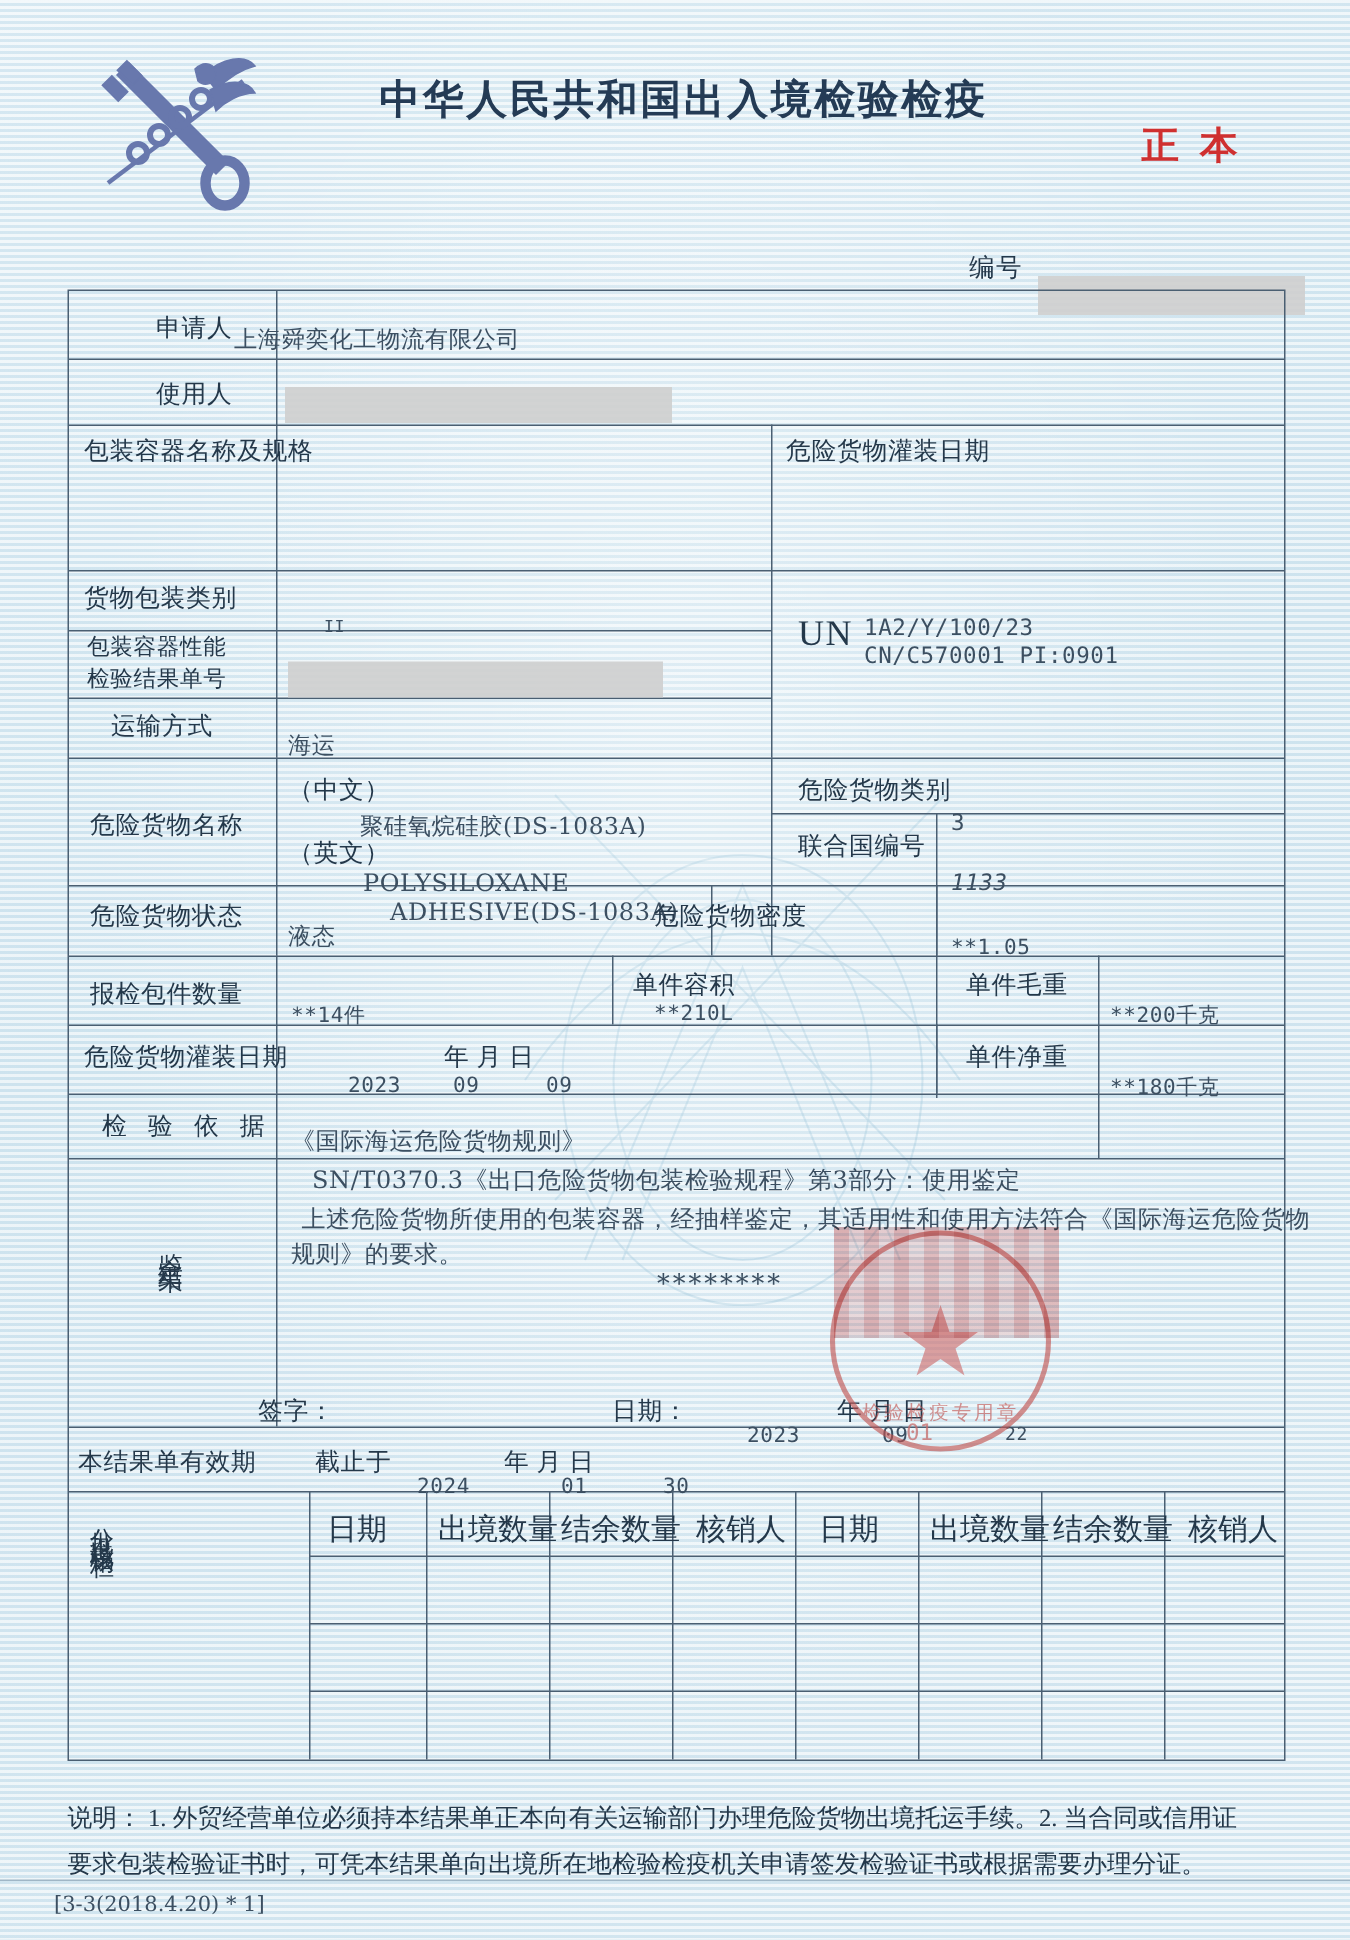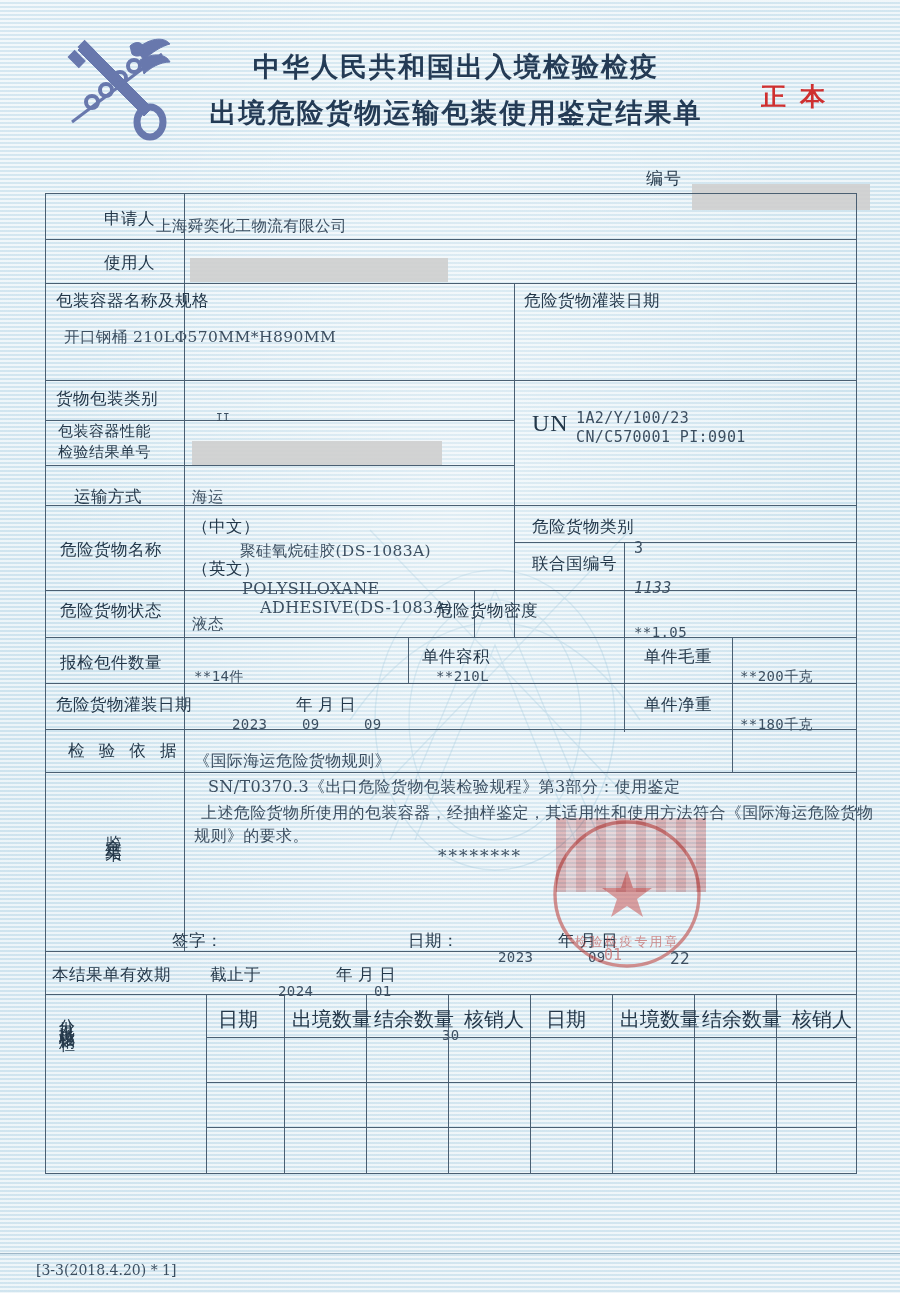--- a/index.html
+++ b/index.html
@@ -144,21 +144,20 @@
 
       <path d="M70 16 C82 4, 98 2, 104 10 C96 12, 86 18, 78 26 Z"></path>
       <path d="M74 26 C88 18, 100 20, 104 28 C94 28, 84 34, 78 40 Z"></path>
 
       <path d="M64 12 C70 6, 78 8, 78 16 C78 22, 70 24, 66 20 Z"></path>
     </g>
   </svg>
 
   <div id="title-block">
     <div class="title-line">中华人民共和国出入境检验检疫</div>
-    <div class="title-line">出境危险货物运输包装使用鉴定结果单</div>
   </div>
 
   <div id="original-stamp">正本</div>
 
   <div id="serial-label" class="lab">编号</div>
   <div class="redact" id="serial-redact"></div>
 
   <div id="form">
 
     <div class="ln h" style="left:0;top:45px;width:810px;"></div>
@@ -191,31 +190,30 @@
     <div class="ln v" style="left:578px;top:489px;height:46px;"></div>
     <div class="ln v" style="left:160px;top:800px;height:179px;"></div>
 
     <div class="lab" style="left:58px;top:14px;">申请人</div>
     <div class="val cn" style="left:110px;top:22px;">上海舜奕化工物流有限公司</div>
 
     <div class="lab" style="left:58px;top:58px;">使用人</div>
     <div class="redact" style="left:144px;top:64px;width:258px;height:24px;"></div>
 
     <div class="lab" style="left:10px;top:96px;">包装容器名称及规格</div>
-    <div class="val cn" style="left:18px;top:133px;">开口钢桶 210LΦ570MM*H890MM</div>
     <div class="lab" style="left:478px;top:96px;">危险货物灌装日期</div>
 
     <div class="lab" style="left:10px;top:194px;">货物包装类别</div>
     <div class="val mono" style="left:170px;top:217px;font-size:11px;">II</div>
 
     <div class="lab sm" style="left:12px;top:228px;">包装容器性能</div>
     <div class="lab sm" style="left:12px;top:249px;">检验结果单号</div>
     <div class="redact" style="left:146px;top:247px;width:250px;height:24px;"></div>
 
-    <div class="lab" style="left:28px;top:292px;text-align:right;">运输方式</div>
+    <div class="lab" style="left:28px;top:279px;text-align:right;">运输方式</div>
     <div class="val cn" style="left:146px;top:293px;">海运</div>
 
     <div class="lab" style="left:486px;top:216px;font-size:24px;letter-spacing:1px;">UN</div>
     <div class="val mono" style="left:530px;top:215px;font-size:15px;">1A2/Y/100/23</div>
     <div class="val mono" style="left:530px;top:234px;font-size:15px;">CN/C570001 PI:0901</div>
 
     <div class="lab" style="left:14px;top:345px;">危险货物名称</div>
     <div class="lab" style="left:146px;top:322px;">（中文）</div>
     <div class="val cn" style="left:194px;top:347px;">聚硅氧烷硅胶(DS-1083A)</div>
     <div class="lab" style="left:146px;top:364px;">（英文）</div>
@@ -254,28 +252,28 @@
     <div class="vert" style="left:56px;top:628px;">鉴定结果</div>
     <div class="val cn" style="left:155px;top:609px;font-size:16px;">上述危险货物所使用的包装容器，经抽样鉴定，其适用性和使用方法符合《国际海运危险货物</div>
     <div class="val cn" style="left:148px;top:632px;font-size:16px;">规则》的要求。</div>
     <div class="val" style="left:392px;top:652px;font-size:17px;letter-spacing:2px;">********</div>
 
     <div class="lab" style="left:126px;top:736px;">签字：</div>
     <div class="lab" style="left:362px;top:736px;">日期：</div>
     <div class="lab" style="left:512px;top:736px;">年        月        日</div>
     <div class="val mono" style="left:452px;top:755px;font-size:14px;">2023</div>
     <div class="val mono" style="left:542px;top:755px;font-size:14px;">09</div>
-    <div class="val mono" style="left:624px;top:755px;font-size:16px;">22</div>
+    <div class="val mono" style="left:624px;top:755px;font-size:12px;">22</div>
 
     <div class="lab" style="left:6px;top:770px;">本结果单有效期</div>
     <div class="lab" style="left:164px;top:770px;">截止于</div>
     <div class="lab" style="left:290px;top:770px;">年        月        日</div>
     <div class="val mono" style="left:232px;top:789px;font-size:14px;">2024</div>
     <div class="val mono" style="left:328px;top:789px;font-size:14px;">01</div>
-    <div class="val mono" style="left:396px;top:789px;font-size:14px;margin-top:44px;">30</div>
+    <div class="val mono" style="left:396px;top:789px;font-size:14px;">30</div>
 
     <div id="batch-table">
       <div class="vert" style="left:10px;top:812px;font-size:16px;letter-spacing:3px;">分批出境核销栏</div>
 
       <div class="ln h" style="left:160px;top:843px;width:650px;"></div>
       <div class="ln h" style="left:160px;top:888px;width:650px;"></div>
       <div class="ln h" style="left:160px;top:933px;width:650px;"></div>
 
       <div class="ln v" style="left:238px;top:800px;height:179px;"></div>
       <div class="ln v" style="left:320px;top:800px;height:179px;"></div>
@@ -300,16 +298,20 @@
   <svg id="seal" viewBox="0 0 178 162">
     <g opacity="0.62">
       <circle cx="89" cy="76" r="72" fill="none" stroke="#c0504d" stroke-width="3.4"></circle>
       <path d="M89 52 L95 70 L114 70 L99 81 L105 99 L89 88 L73 99 L79 81 L64 70 L83 70 Z" fill="#cd6a6a"></path>
       <text x="89" y="128" text-anchor="middle" font-size="13" font-family="DejaVu Serif, serif" fill="#c0504d" letter-spacing="2">检验检疫专用章</text>
     </g>
   </svg>
   <div id="seal-pixelate"></div>
   <div id="seal-num">01</div>
 
+  <div id="notes">
+    <div>说明： 1. 外贸经营单位必须持本结果单正本向有关运输部门办理危险货物出境托运手续。2. 当合同或信用证</div>
+    <div>要求包装检验证书时，可凭本结果单向出境所在地检验检疫机关申请签发检验证书或根据需要办理分证。</div>
+  </div>
   <div id="foot-rule"></div>
   <div id="formcode">[3-3(2018.4.20) * 1]</div>
 
 </div>
 
 </body></html>

